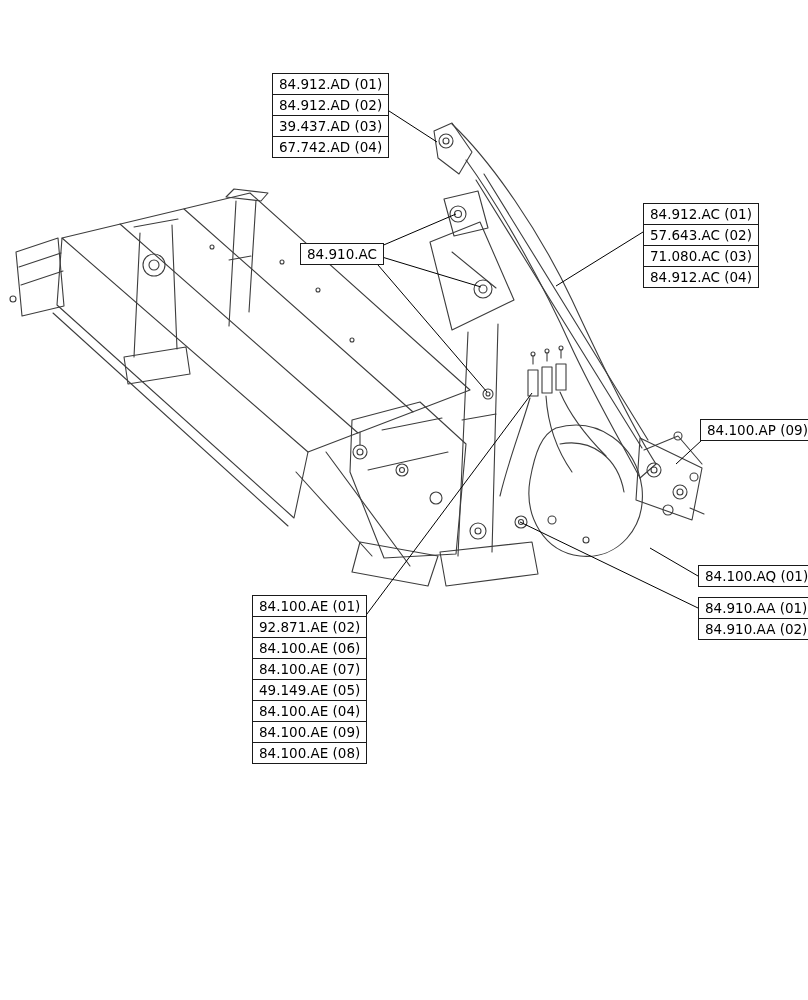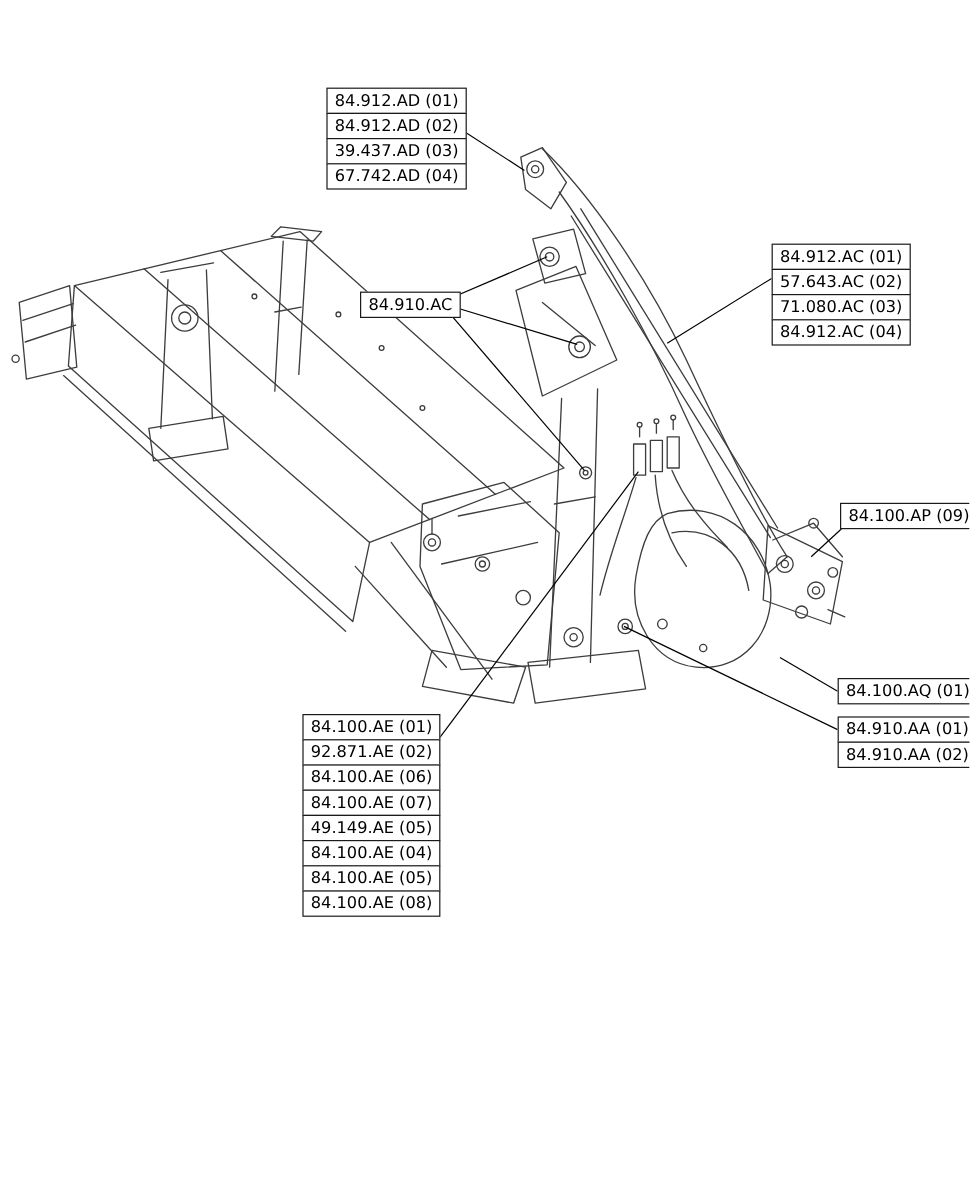--- a/index.html
+++ b/index.html
@@ -219,17 +219,17 @@
     <div class="callout">84.910.AA (02)</div>
   </div>
 
   <div class="callout-group" style="left:252px; top:595px;">
     <div class="callout">84.100.AE (01)</div>
     <div class="callout">92.871.AE (02)</div>
     <div class="callout">84.100.AE (06)</div>
     <div class="callout">84.100.AE (07)</div>
     <div class="callout">49.149.AE (05)</div>
     <div class="callout">84.100.AE (04)</div>
-    <div class="callout">84.100.AE (05)</div>
+    <div class="callout">84.100.AE (09)</div>
     <div class="callout">84.100.AE (08)</div>
   </div>
 
 </div>
 
 </body></html>

